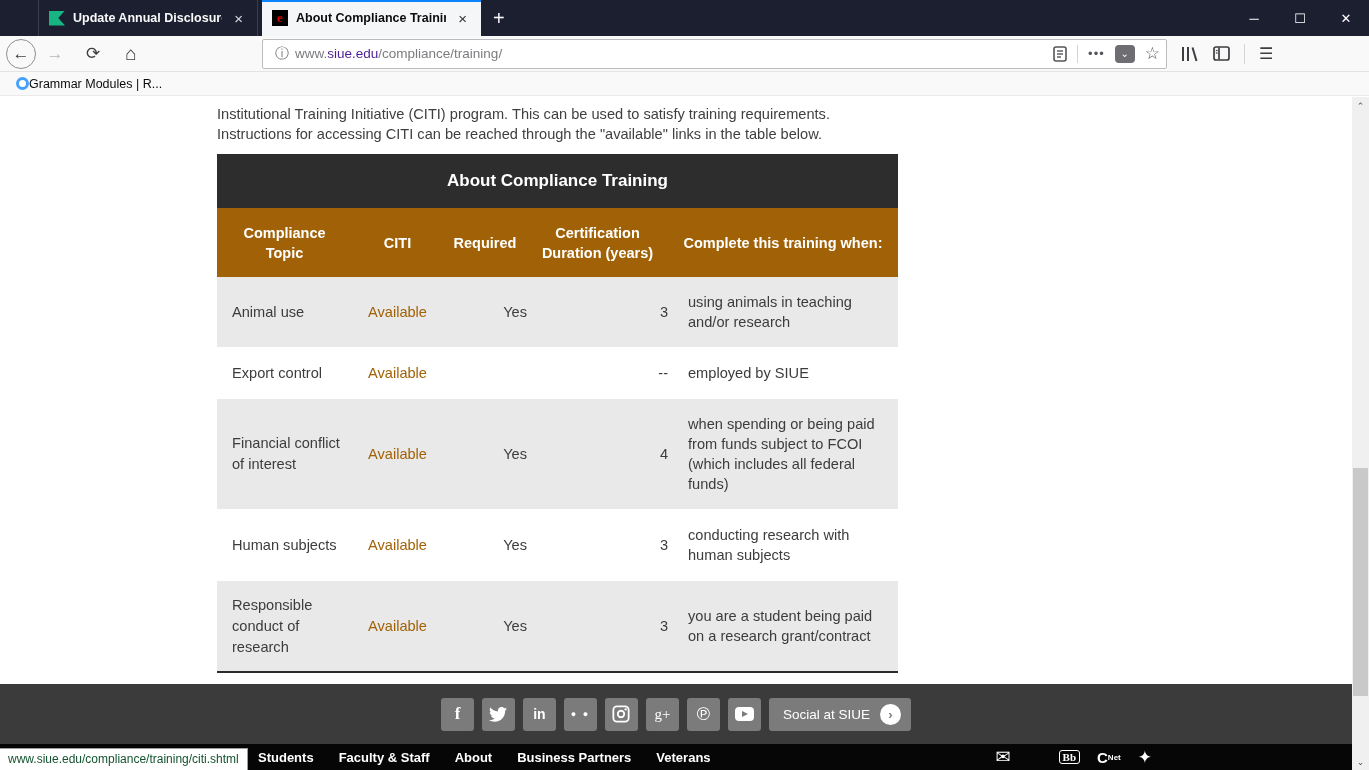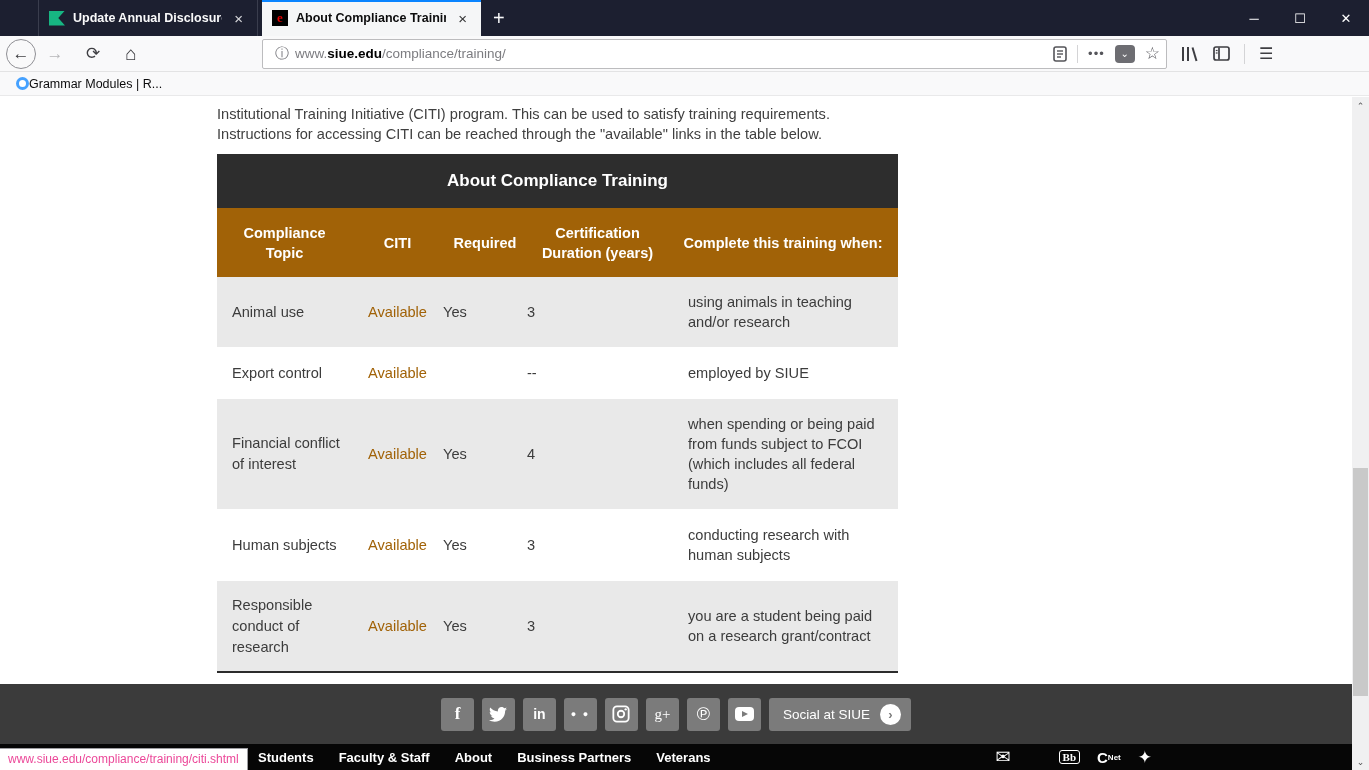--- a/index.html
+++ b/index.html
@@ -22,21 +22,21 @@
   .win-btn { width:46px; display:flex; align-items:center; justify-content:center; color:#fff; font-size:13px; }
 
   
   .navbar { height:36px; background:#f9f9fa; display:flex; align-items:center; padding:0 6px; border-bottom:1px solid #e3e3e4; }
   .nav-btn { width:30px; height:30px; display:flex; align-items:center; justify-content:center; font-size:17px; color:#3e3e42; border-radius:3px; }
   .nav-back { border:1px solid #8f8f94; border-radius:50%; width:30px; height:30px; font-size:17px; margin-right:4px; }
   .nav-fwd { color:#b6b6b8; }
   .urlbar { flex:0 0 905px; height:30px; margin-left:116px; background:#fff; border:1px solid #bcbcbe; border-radius:2px; display:flex; align-items:center; padding:0 6px; }
   .url-info { color:#75757a; font-size:14px; padding:0 6px; }
   .url-text { font-size:13.5px; color:#7c7c80; flex:1; white-space:nowrap; overflow:hidden; }
-  .url-text .domain { color:#000000;font-weight:bold; }
+  .url-text .domain { color:#4c1d95; }
   .url-icons { display:flex; align-items:center; gap:10px; color:#55555a; }
   .url-sep { width:1px; height:18px; background:#d4d4d6; }
   .reader-icon svg, .sidebar-icon svg, .library-icon svg { display:block; }
   .pocket-icon { width:20px; height:18px; background:#6d6d72; border-radius:4px; color:#fff; font-size:10px; display:flex; align-items:center; justify-content:center; }
   .star-icon { font-size:17px; }
   .dots-icon { font-size:13px; letter-spacing:1px; }
   .after-url { display:flex; align-items:center; gap:14px; margin-left:14px; color:#3e3e42; }
   .toolbar-sep { width:1px; height:20px; background:#d4d4d6; }
   .hamburger { font-size:16px; }
 
@@ -52,21 +52,21 @@
 
   .ct-table { width:681px; margin-top:10px; border-bottom:2px solid #2b2b2b; }
   .ct-title { background:#2d2d2d; color:#fff; font-weight:bold; font-size:17px; text-align:center; padding:17px 0; }
   .grid5 { display:grid; grid-template-columns:135px 91px 84px 141px 230px; align-items:center; }
   .ct-head { background:#a16207; color:#fff; font-weight:bold; font-size:14.5px; min-height:69px; }
   .ct-head .hcell { text-align:center; padding:6px 8px; line-height:20px; }
   .ct-row { font-size:14.6px; color:#3c3c3c; line-height:21px; }
   .ct-row.shade { background:#e9e9e9; }
   .cell-topic { padding:10px 8px 10px 15px; }
   .cell-citi { text-align:center; color:#a16207; cursor:pointer; }
-  .cell-req, .cell-dur { text-align:left; }
+  .cell-req, .cell-dur { text-align:right; }
   .cell-when { padding:10px 14px 10px 20px; line-height:20px; }
 
   
   .site-footer { height:60px; background:#3b3b3b; width:1352px; display:flex; align-items:center; justify-content:center; gap:8px; }
   .soc { width:33px; height:33px; background:#7b7b7b; border-radius:3px; color:#fff; display:flex; align-items:center; justify-content:center; font-weight:bold; font-size:15px; }
   .soc svg { display:block; }
   .soc-wide { width:auto; padding:0 10px 0 14px; gap:10px; font-weight:normal; font-size:13.5px; display:flex; }
   .soc-circle { width:21px; height:21px; background:#fff; border-radius:50%; color:#7b7b7b; font-weight:bold; font-size:13px; display:flex; align-items:center; justify-content:center; }
   .yt-shape { width:19px; height:14px; background:#fff; border-radius:4px; position:relative; }
   .yt-shape::after { content:""; position:absolute; left:7px; top:4px; border-left:6px solid #7b7b7b; border-top:3.5px solid transparent; border-bottom:3.5px solid transparent; }
@@ -80,21 +80,21 @@
   .bb-cnet .big { font-size:15px; font-weight:bold; }
   .bb-cnet .small { font-size:8px; font-weight:bold; }
 
   
   .scrollbar { position:absolute; top:97px; right:0; bottom:0; width:17px; background:#f0f0f1; }
   .sb-arrow { height:17px; display:flex; align-items:center; justify-content:center; font-size:9px; color:#505050; }
   .sb-thumb { position:absolute; left:1px; right:1px; top:371px; height:228px; background:#c9c9c9; }
   .sb-down { position:absolute; bottom:0; left:0; right:0; }
 
   
-  .status-tip { position:absolute; left:0; bottom:0; background:#fff; border:1px solid #9e9ea2; border-left:none; border-bottom:none; font-size:12px; color:#ec4899; padding:3px 8px 4px 8px; z-index:5; white-space:nowrap; }
+  .status-tip { position:absolute; left:0; bottom:0; background:#fff; border:1px solid #9e9ea2; border-left:none; border-bottom:none; font-size:12px; color:#14532d; padding:3px 8px 4px 8px; z-index:5; white-space:nowrap; }
 </style>
 </head>
 <body>
 
 <div class="titlebar">
   <div class="tab-spacer"></div>
 
   <div class="tab inactive">
     <span class="fav-kuali"></span>
     <span class="tab-title">Update Annual Disclosure</span>

